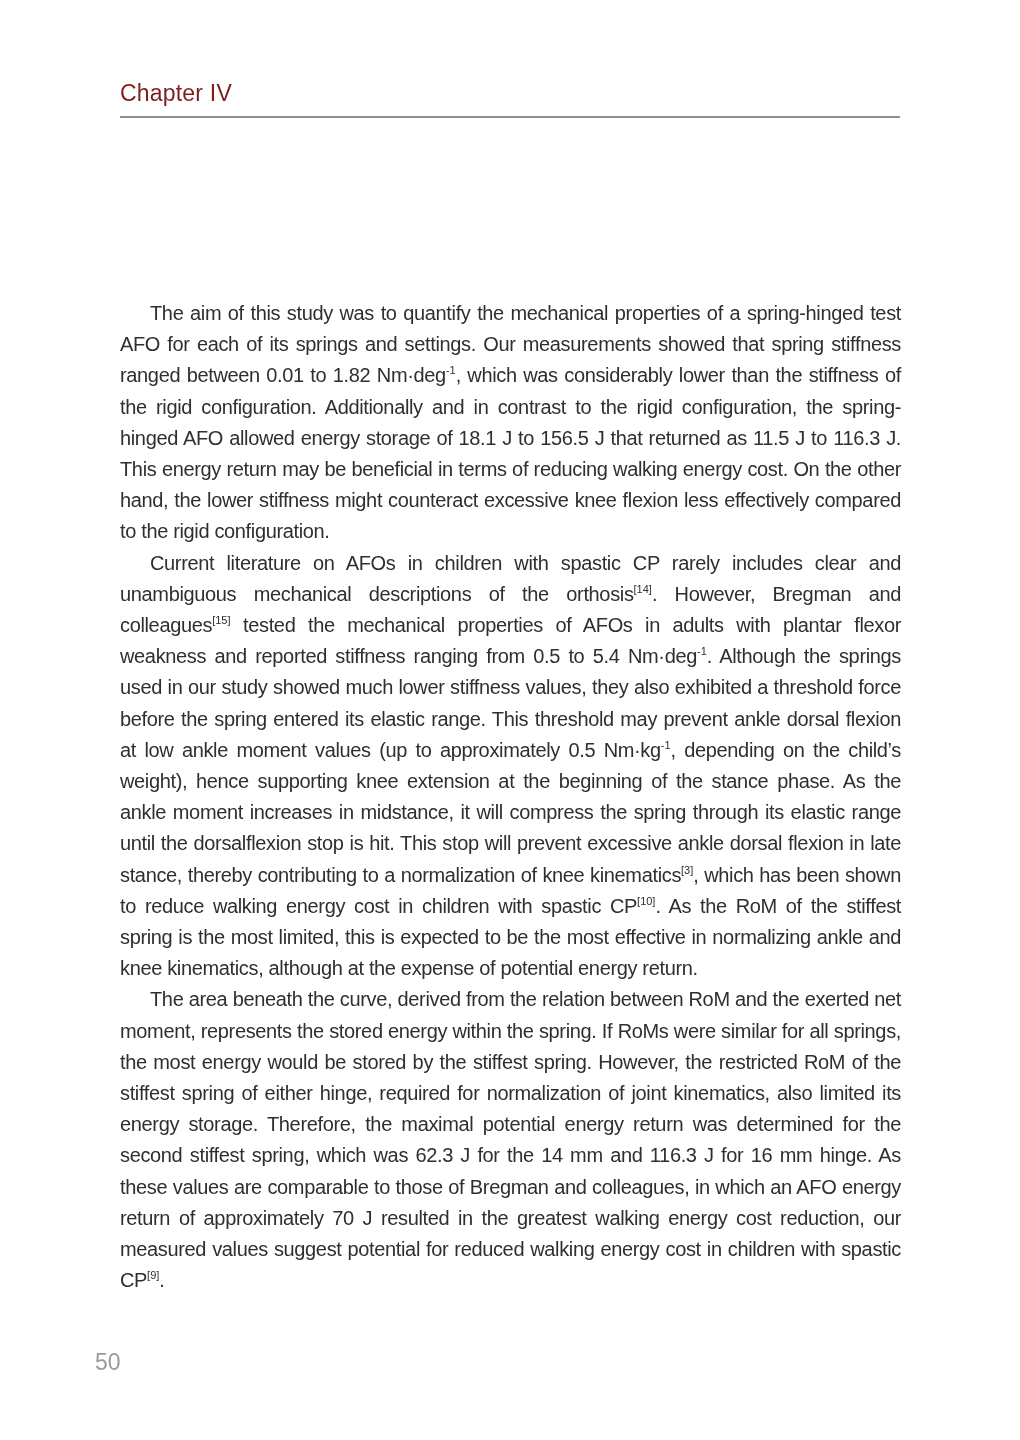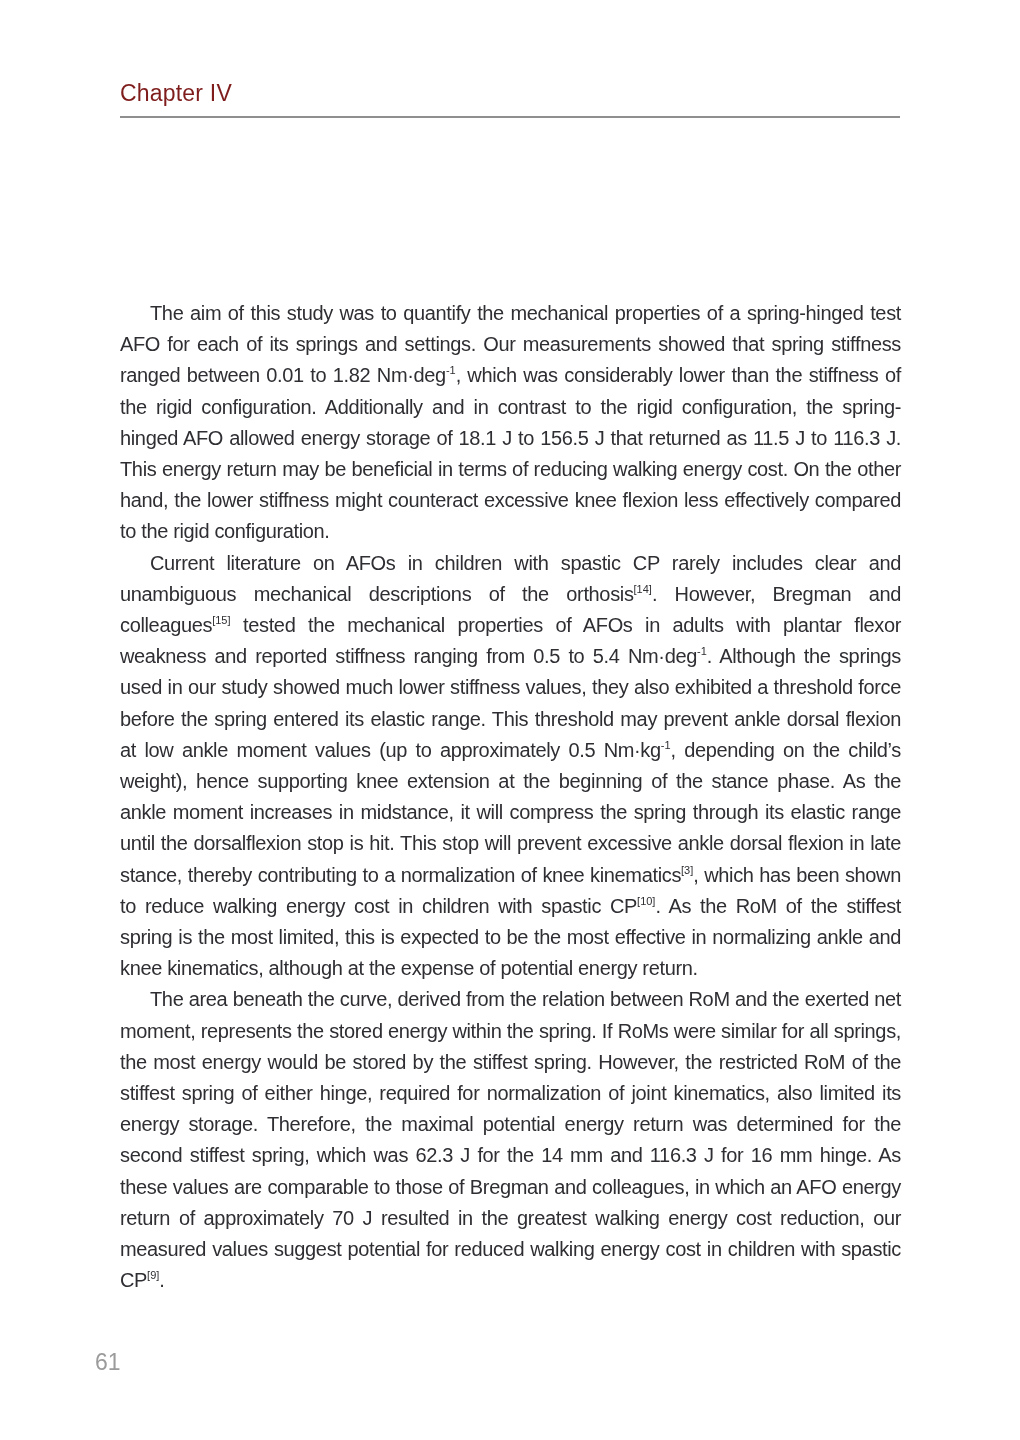--- a/index.html
+++ b/index.html
@@ -83,15 +83,15 @@
     <span class="running-head">Chapter IV</span>
   </div>
 
 
   <div class="body-text">
     <p>The aim of this study was to quantify the mechanical properties of a spring-hinged test AFO for each of its springs and settings. Our measurements showed that spring stiffness ranged between 0.01 to 1.82 Nm·deg<sup>-1</sup>, which was considerably lower than the stiffness of the rigid configuration. Additionally and in contrast to the rigid configuration, the spring-hinged AFO allowed energy storage of 18.1 J to 156.5 J that returned as 11.5 J to 116.3 J. This energy return may be beneficial in terms of reducing walking energy cost. On the other hand, the lower stiffness might counteract excessive knee flexion less effectively compared to the rigid configuration.</p>
     <p>Current literature on AFOs in children with spastic CP rarely includes clear and unambiguous mechanical descriptions of the orthosis<sup>[14]</sup>. However, Bregman and colleagues<sup>[15]</sup> tested the mechanical properties of AFOs in adults with plantar flexor weakness and reported stiffness ranging from 0.5 to 5.4 Nm·deg<sup>-1</sup>. Although the springs used in our study showed much lower stiffness values, they also exhibited a threshold force before the spring entered its elastic range. This threshold may prevent ankle dorsal flexion at low ankle moment values (up to approximately 0.5 Nm·kg<sup>-1</sup>, depending on the child’s weight), hence supporting knee extension at the beginning of the stance phase. As the ankle moment increases in midstance, it will compress the spring through its elastic range until the dorsalflexion stop is hit. This stop will prevent excessive ankle dorsal flexion in late stance, thereby contributing to a normalization of knee kinematics<sup>[3]</sup>, which has been shown to reduce walking energy cost in children with spastic CP<sup>[10]</sup>. As the RoM of the stiffest spring is the most limited, this is expected to be the most effective in normalizing ankle and knee kinematics, although at the expense of potential energy return.</p>
     <p>The area beneath the curve, derived from the relation between RoM and the exerted net moment, represents the stored energy within the spring. If RoMs were similar for all springs, the most energy would be stored by the stiffest spring. However, the restricted RoM of the stiffest spring of either hinge, required for normalization of joint kinematics, also limited its energy storage. Therefore, the maximal potential energy return was determined for the second stiffest spring, which was 62.3 J for the 14 mm and 116.3 J for 16 mm hinge. As these values are comparable to those of Bregman and colleagues, in which an AFO energy return of approximately 70 J resulted in the greatest walking energy cost reduction, our measured values suggest potential for reduced walking energy cost in children with spastic CP<sup>[9]</sup>.</p>
   </div>
 
-  <div class="page-number">61</div>
+  <div class="page-number">50</div>
 
 </div>
 
 </body></html>

